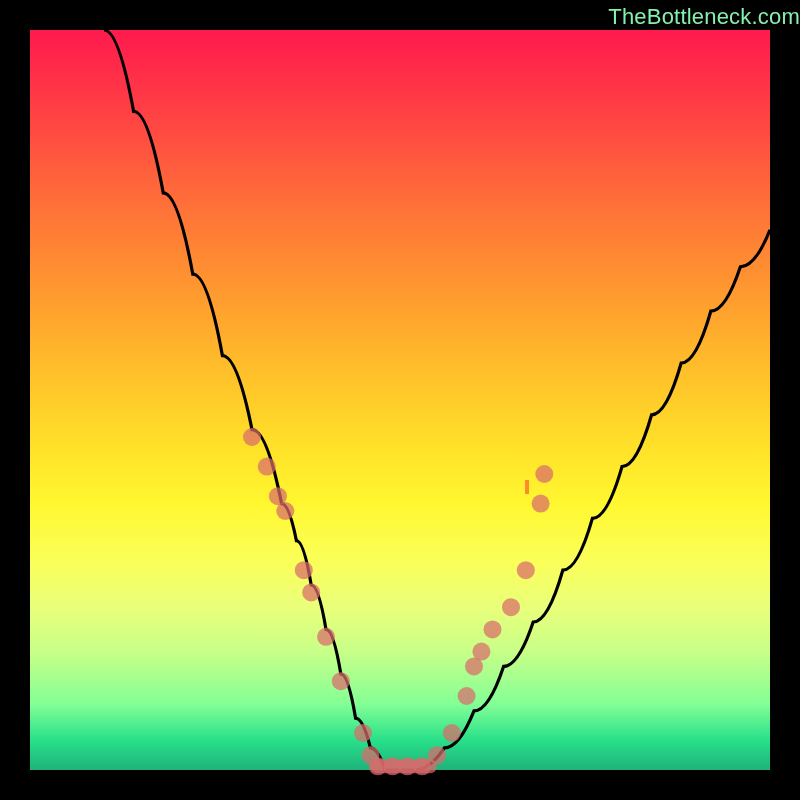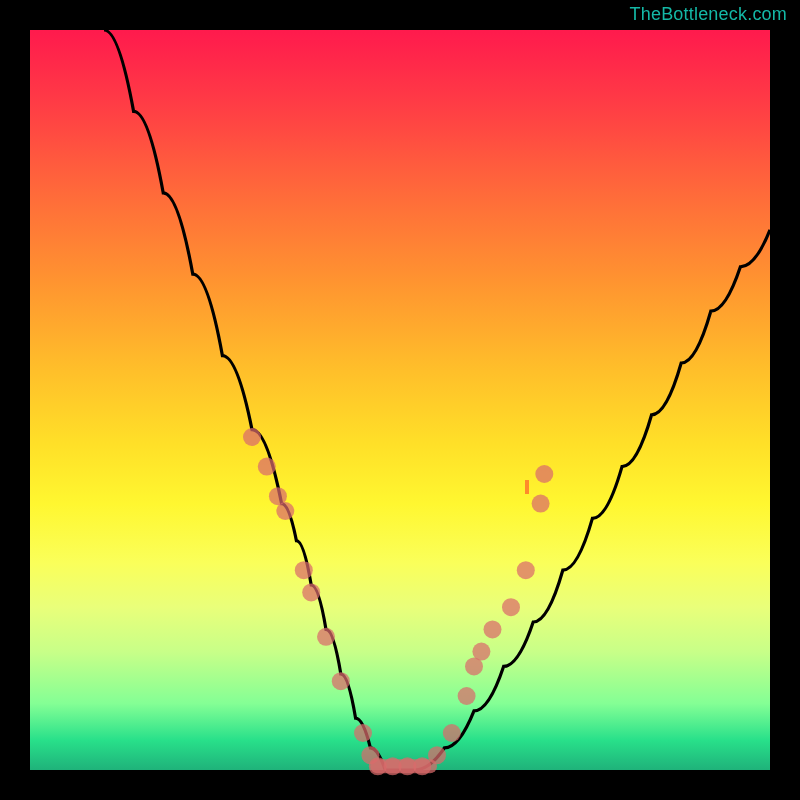--- a/index.html
+++ b/index.html
@@ -37,23 +37,23 @@
       #e9ff7a 78%,
       #c8ff88 84%,
       #84ff95 91%,
       #28e08a 96%,
       #1fb27a 100%
     );
   }
   .watermark {
     position: absolute;
     top: 4px;
-    right: 13px;
-    color: #14b8a6;
-    font-size: 18px;
+    right: 0;
+    color: #86efac;
+    font-size: 22px;
     letter-spacing: 0.2px;
     font-weight: 500;
     user-select: none;
   }
   svg.curve {
     position: absolute;
     left: 0;
     top: 0;
     width: 740px;
     height: 740px;

